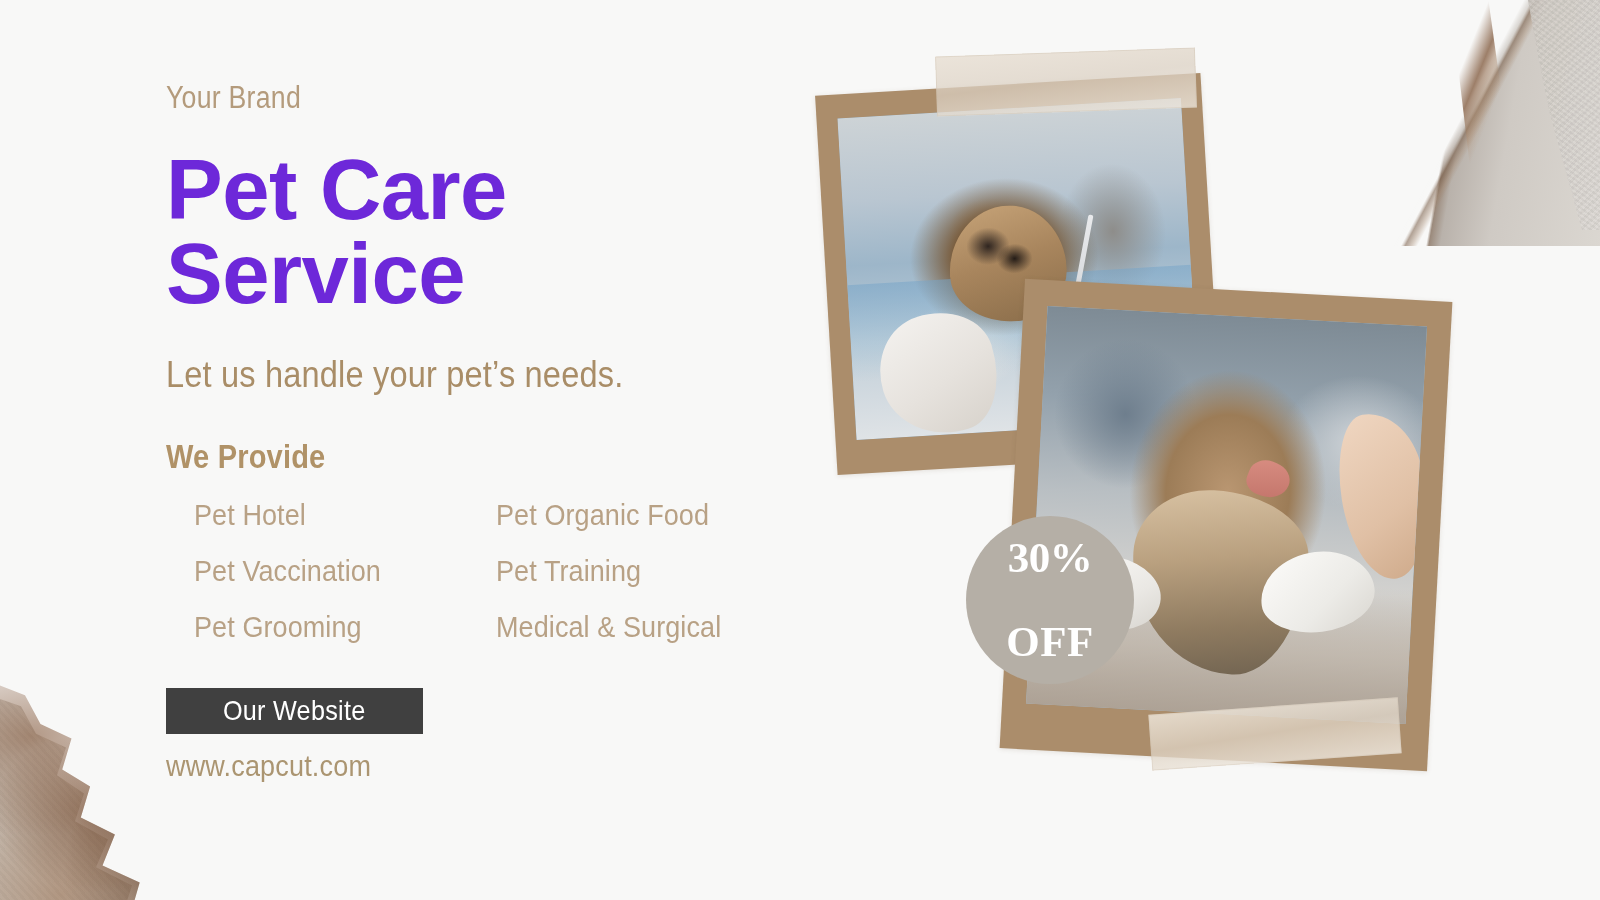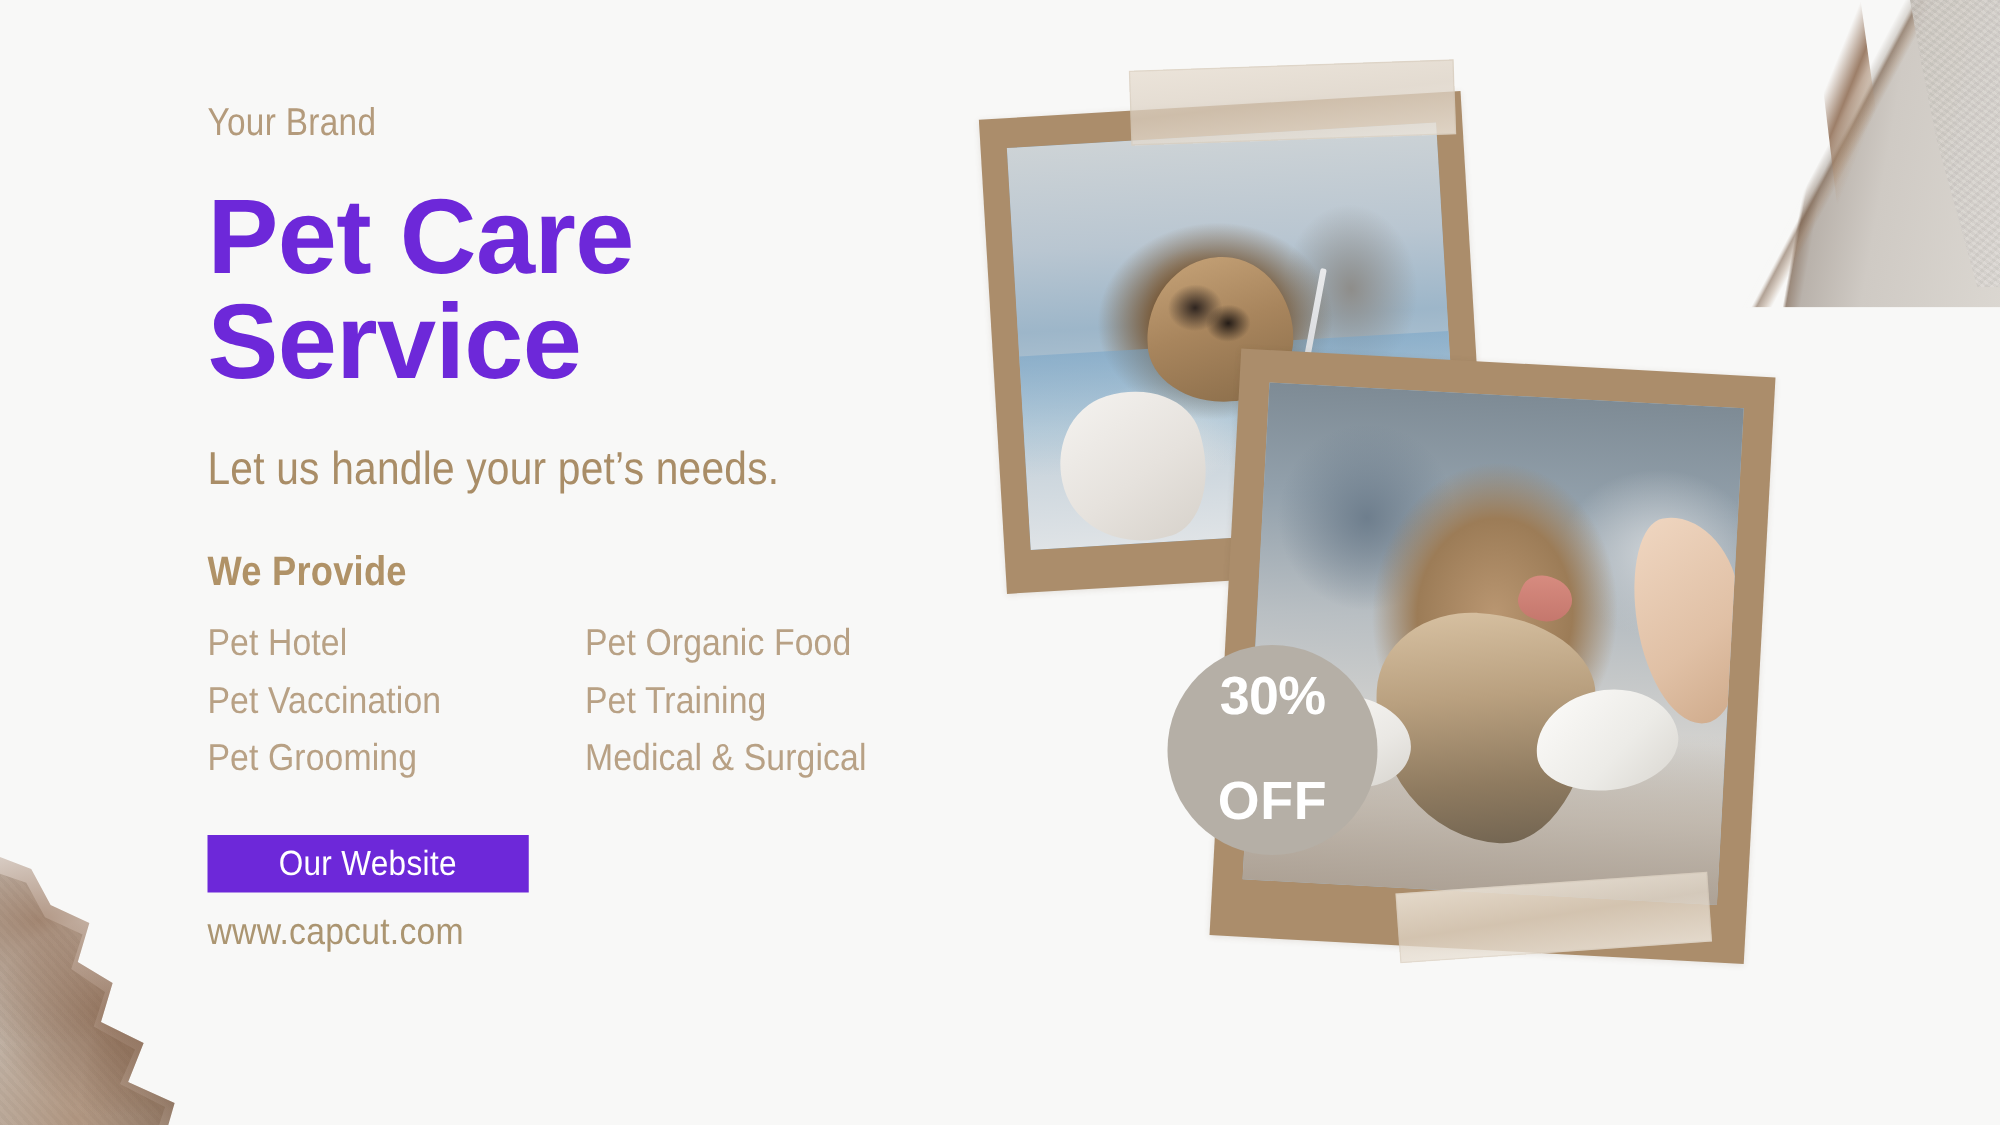--- a/index.html
+++ b/index.html
@@ -82,47 +82,48 @@
   }
   #provide-heading {
     margin-top:42px;
     font-family:"Liberation Sans Narrow","Liberation Sans",sans-serif;
     font-size:33px; color:#b09267; font-weight:700; letter-spacing:.2px;
     transform:scaleX(.88); transform-origin:left center;
   }
   #services-grid {
     margin-top:22px; display:grid;
     grid-template-columns:302px auto;
-    row-gap:12px;
+    row-gap:22px;
+    margin-left:28px;
   }
   .service-item {
     font-family:"Liberation Sans Narrow","Liberation Sans",sans-serif;
     font-size:30px; color:#b8a185; font-weight:400; letter-spacing:.1px;
     transform:scaleX(.9); transform-origin:left center;
     white-space:nowrap;
   }
   #website-button {
     margin-top:44px; width:257px; height:46px;
-    background:#6d28d9; display:flex; align-items:center; justify-content:center;
+    background:#404040; display:flex; align-items:center; justify-content:center;
     cursor:pointer;
   }
   #website-button-label {
     font-family:"Liberation Sans Narrow","Liberation Sans",sans-serif;
     font-size:28px; color:#ffffff; font-weight:400; letter-spacing:.3px;
     transform:scaleX(.9);
   }
   #website-url {
     margin-top:15px;
     font-family:"Liberation Sans Narrow","Liberation Sans",sans-serif;
     font-size:30px; color:#ab9571; font-weight:400; letter-spacing:.2px;
     transform:scaleX(.9); transform-origin:left center;
   }
 
   
-  #collage { position:absolute; left:758px; top:0; width:810px; height:900px; }
+  #collage { position:absolute; left:790px; top:0; width:810px; height:900px;font-family:Liberation Serif, serif; }
 
   .photo-frame { position:absolute; background:#ab8d6b; box-shadow:0 1px 5px rgba(90,70,50,.13); }
   .photo-inner { position:absolute; overflow:hidden; background:#9fb4c4; }
 
   #photo-frame-1 { left:36px; top:84px; width:386px; height:380px; transform:rotate(-3.4deg); }
   #photo-inner-1 { left:21px; top:24px; width:344px; height:322px; }
 
   #photo-frame-2 { left:222px; top:290px; width:428px; height:470px; transform:rotate(3.1deg); }
   #photo-inner-2 { left:24px; top:26px; width:380px; height:398px; }
 

